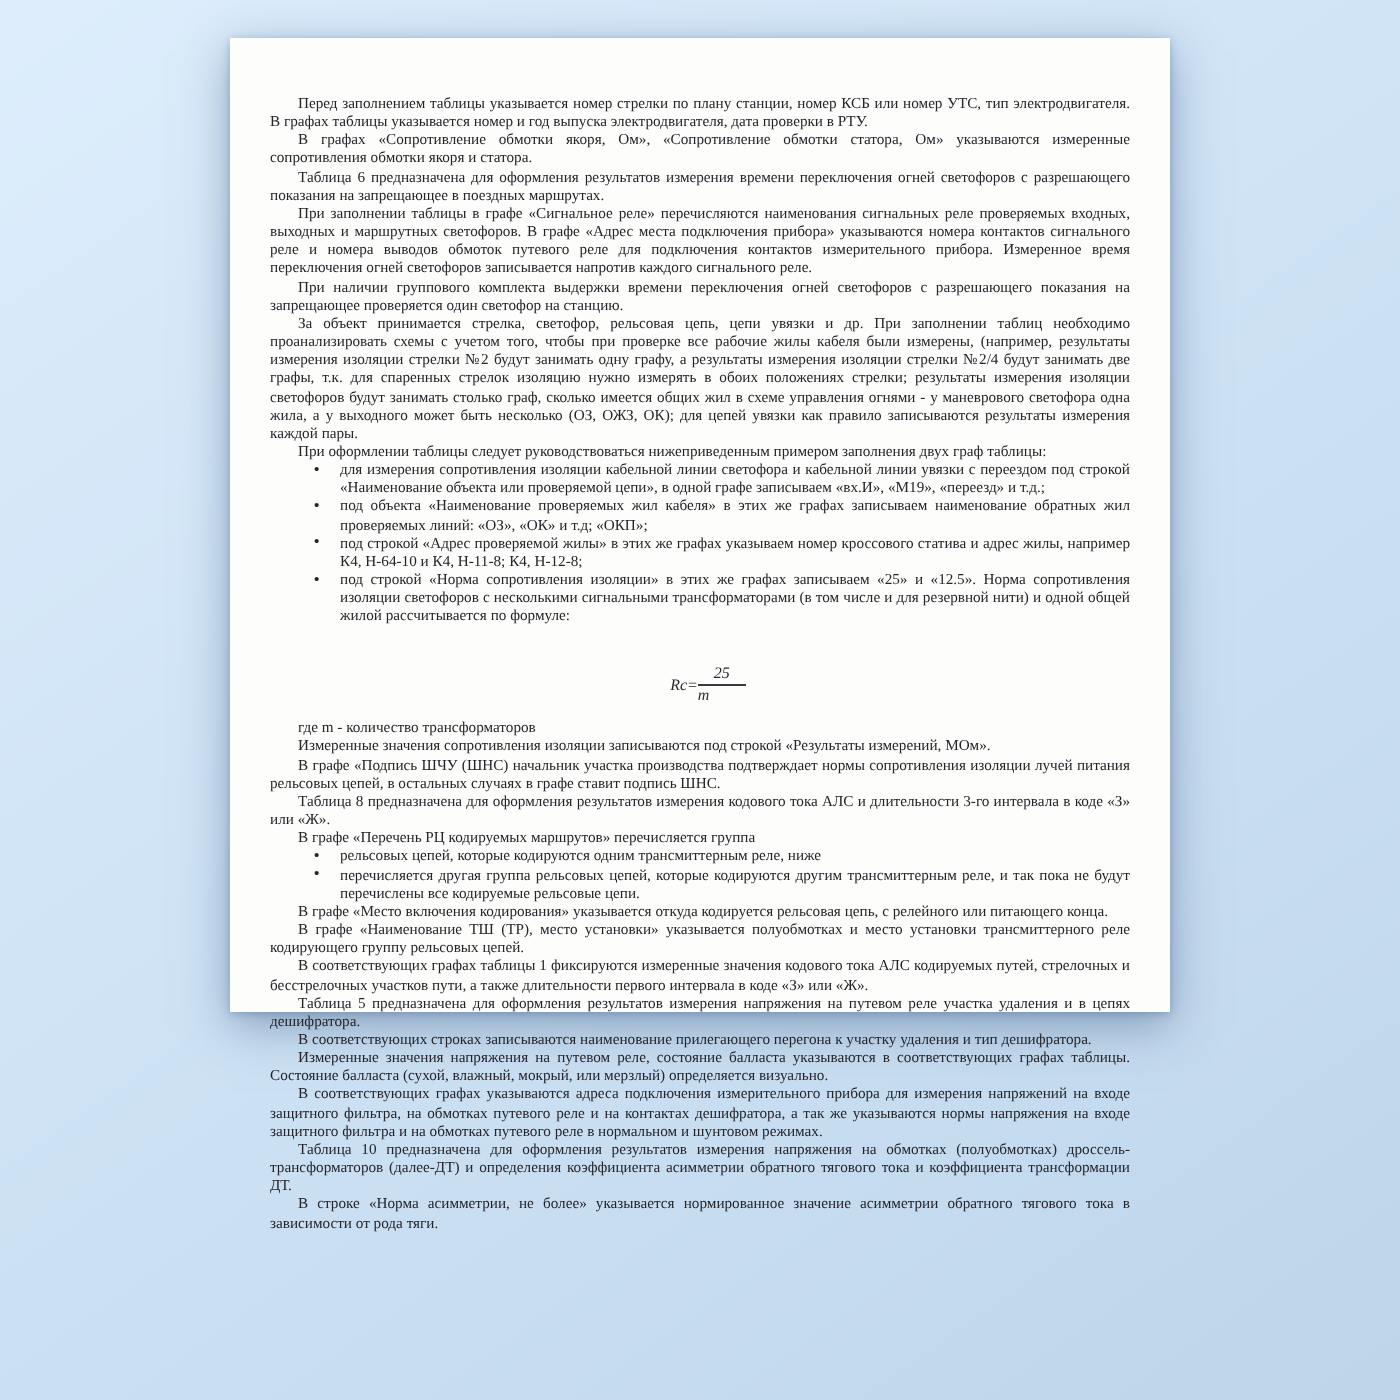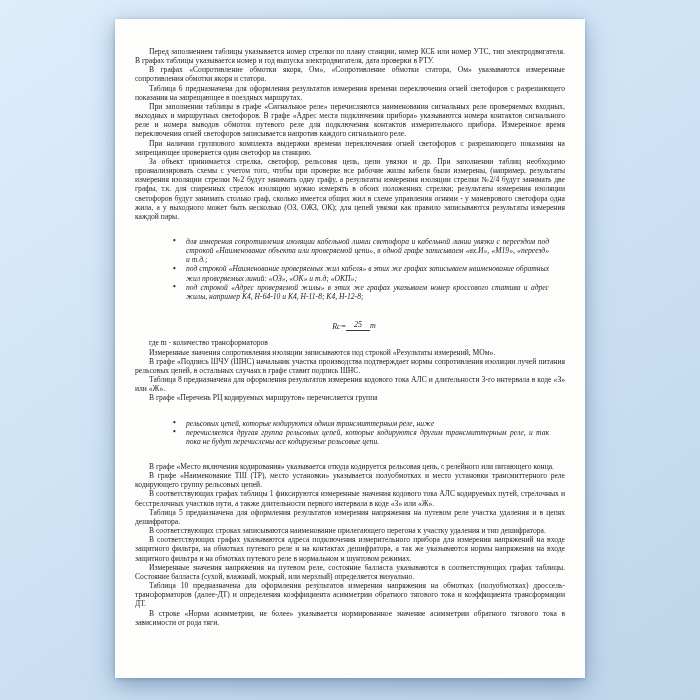--- a/index.html
+++ b/index.html
@@ -3,61 +3,63 @@
 <meta charset="utf-8">
 <style>
   html,body { margin:0; padding:0; }
   body {
     width:700px; height:700px; overflow:hidden;
     background: linear-gradient(145deg, #ddedfc 0%, #cfe3f5 45%, #bed5ea 100%);
     font-family: "Liberation Serif", "DejaVu Serif", serif;
   }
   .scene { position:relative; width:700px; height:700px; }
   .page {
-    position:absolute; left:115px; top:19px; width:470px; height:659px;
+    position:absolute; left:115px; top:19px; width:470px; height:487px;
     background:#fdfdfc;
     box-shadow: 0 7px 22px rgba(70,100,140,0.50), 0 1px 4px rgba(70,100,140,0.35);
   }
   .content {
     position:absolute; left:20px; right:20px; top:28px;
     font-size:7.6px; line-height:9.15px; color:#24242a;
     text-align:justify; overflow-wrap:break-word; hyphens:auto;
   }
   p.para { margin:0; text-indent:14px; }
-  ul.blist { list-style:none; margin:16px; padding:0 0 0 35px;font-style:italic; }
+  ul.blist { list-style:none; margin:0; padding:0 0 0 35px; }
   ul.blist li { position:relative; margin:0; }
   ul.blist li::before {
     content:"\2022"; position:absolute; left:-13px; top:-0.5px; font-weight:bold;
   }
   .formula {
     display:flex; justify-content:center; align-items:center; gap:0;
     margin:20px 0 7px 8px; font-style:italic; font-size:8px; color:#2a2a2e;
   }
-  .frac { display:inline-flex; line-height:1.05; }
+  .frac { display:inline-flex; flex-direction:column; line-height:1.05; }
   .frac .num { padding:0 8px 1px 8px; border-bottom:1px solid #3a3a3e; }
   .frac .den { padding-top:1px; }
 </style>
 </head>
 <body>
 
 <div class="scene">
   <div class="page">
     <div class="content">
 
       <p class="para">Перед заполнением таблицы указывается номер стрелки по плану станции, номер КСБ или номер УТС, тип электродвигателя. В графах таблицы указывается номер и год выпуска электродвигателя, дата проверки в РТУ.</p>
       <p class="para">В графах «Сопротивление обмотки якоря, Ом», «Сопротивление обмотки статора, Ом» указываются измеренные сопротивления обмотки якоря и статора.</p>
       <p class="para">Таблица 6 предназначена для оформления результатов измерения времени переключения огней светофоров с разрешающего показания на запрещающее в поездных маршрутах.</p>
       <p class="para">При заполнении таблицы в графе «Сигнальное реле» перечисляются наименования сигнальных реле проверяемых входных, выходных и маршрутных светофоров. В графе «Адрес места подключения прибора» указываются номера контактов сигнального реле и номера выводов обмоток путевого реле для подключения контактов измерительного прибора. Измеренное время переключения огней светофоров записывается напротив каждого сигнального реле.</p>
       <p class="para">При наличии группового комплекта выдержки времени переключения огней светофоров с разрешающего показания на запрещающее проверяется один светофор на станцию.</p>
       <p class="para">За объект принимается стрелка, светофор, рельсовая цепь, цепи увязки и др. При заполнении таблиц необходимо проанализировать схемы с учетом того, чтобы при проверке все рабочие жилы кабеля были измерены, (например, результаты измерения изоляции стрелки №2 будут занимать одну графу, а результаты измерения изоляции стрелки №2/4 будут занимать две графы, т.к. для спаренных стрелок изоляцию нужно измерять в обоих положениях стрелки; результаты измерения изоляции светофоров будут занимать столько граф, сколько имеется общих жил в схеме управления огнями - у маневрового светофора одна жила, а у выходного может быть несколько (ОЗ, ОЖЗ, ОК); для цепей увязки как правило записываются результаты измерения каждой пары.</p>
+      <p class="para">При оформлении таблицы следует руководствоваться нижеприведенным примером заполнения двух граф таблицы:</p>
 
       <ul class="blist">
         <li>для измерения сопротивления изоляции кабельной линии светофора и кабельной линии увязки с переездом под строкой «Наименование объекта или проверяемой цепи», в одной графе записываем «вх.И», «М19», «переезд» и т.д.;</li>
-        <li>под строкой «Наименование проверяемых жил кабеля» в этих же графах записываем наименование обратных жил проверяемых линий: «ОЗ», «ОК» и т.д; «ОКП»;</li>
+        <li>под объекта «Наименование проверяемых жил кабеля» в этих же графах записываем наименование обратных жил проверяемых линий: «ОЗ», «ОК» и т.д; «ОКП»;</li>
         <li>под строкой «Адрес проверяемой жилы» в этих же графах указываем номер кроссового статива и адрес жилы, например К4, Н-64-10 и К4, Н-11-8; К4, Н-12-8;</li>
+        <li>под строкой «Норма сопротивления изоляции» в этих же графах записываем «25» и «12.5». Норма сопротивления изоляции светофоров с несколькими сигнальными трансформаторами (в том числе и для резервной нити) и одной общей жилой рассчитывается по формуле:</li>
       </ul>
 
       <div class="formula">
         <span>Rc</span>
         <span>=</span>
         <span class="frac">
           <span class="num">25</span>
           <span class="den">m</span>
         </span>
       </div>
@@ -71,20 +73,20 @@
       <ul class="blist">
         <li>рельсовых цепей, которые кодируются одним трансмиттерным реле, ниже</li>
         <li>перечисляется другая группа рельсовых цепей, которые кодируются другим трансмиттерным реле, и так пока не будут перечислены все кодируемые рельсовые цепи.</li>
       </ul>
 
       <p class="para">В графе «Место включения кодирования» указывается откуда кодируется рельсовая цепь, с релейного или питающего конца.</p>
       <p class="para">В графе «Наименование ТШ (ТР), место установки» указывается полуобмотках и место установки трансмиттерного реле кодирующего группу рельсовых цепей.</p>
       <p class="para">В соответствующих графах таблицы 1 фиксируются измеренные значения кодового тока АЛС кодируемых путей, стрелочных и бесстрелочных участков пути, а также длительности первого интервала в коде «З» или «Ж».</p>
       <p class="para">Таблица 5 предназначена для оформления результатов измерения напряжения на путевом реле участка удаления и в цепях дешифратора.</p>
       <p class="para">В соответствующих строках записываются наименование прилегающего перегона к участку удаления и тип дешифратора.</p>
+      <p class="para">Измеренные значения напряжения на путевом реле, состояние балласта указываются в соответствующих графах таблицы. Состояние балласта (сухой, влажный, мокрый, или мерзлый) определяется визуально.</p>
       <p class="para">В соответствующих графах указываются адреса подключения измерительного прибора для измерения напряжений на входе защитного фильтра, на обмотках путевого реле и на контактах дешифратора, а так же указываются нормы напряжения на входе защитного фильтра и на обмотках путевого реле в нормальном и шунтовом режимах.</p>
-      <p class="para">Измеренные значения напряжения на путевом реле, состояние балласта указываются в соответствующих графах таблицы. Состояние балласта (сухой, влажный, мокрый, или мерзлый) определяется визуально.</p>
       <p class="para">Таблица 10 предназначена для оформления результатов измерения напряжения на обмотках (полуобмотках) дроссель-трансформаторов (далее-ДТ) и определения коэффициента асимметрии обратного тягового тока и коэффициента трансформации ДТ.</p>
       <p class="para">В строке «Норма асимметрии, не более» указывается нормированное значение асимметрии обратного тягового тока в зависимости от рода тяги.</p>
 
     </div>
   </div>
 </div>
 
 </body></html>

